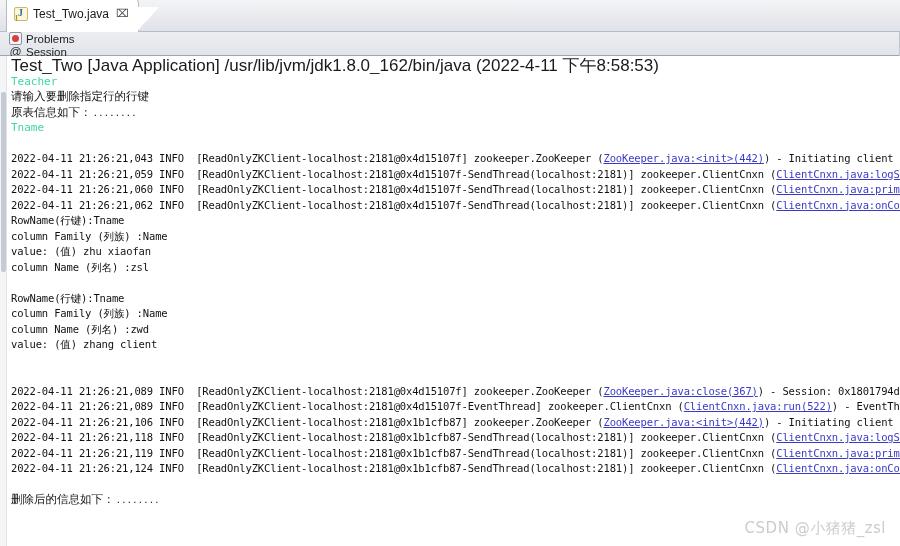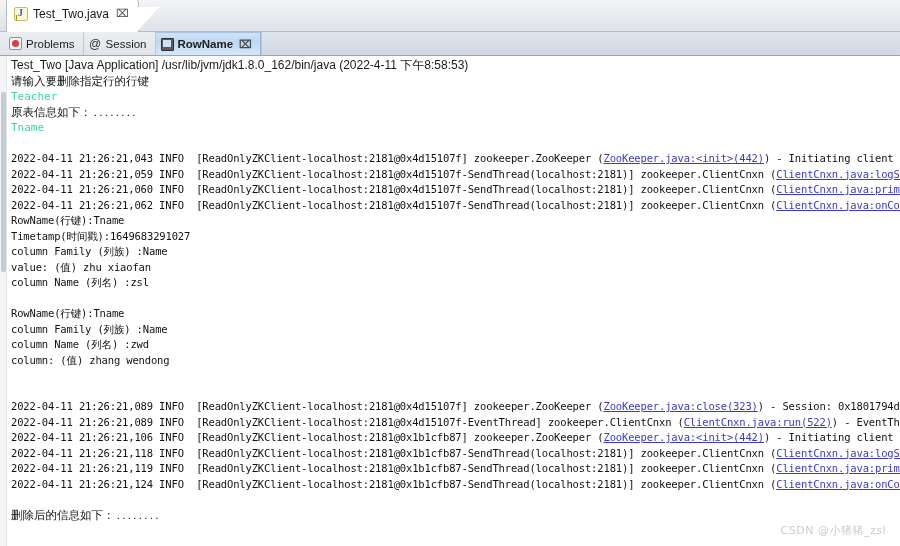--- a/index.html
+++ b/index.html
@@ -84,20 +84,21 @@
 
   
   .view-tabbar {
     position: relative;
     height: 24px;
     background: linear-gradient(to bottom, #eceef1 0%, #e1e4e9 100%);
     border-bottom: 1px solid #9aa5b4;
     display: flex;
     align-items: stretch;
     padding-left: 4px;
+    flex-direction: column;
   }
   .vtab {
     display: flex;
     align-items: center;
     gap: 4px;
     padding: 0 8px 0 5px;
     font-size: 11.5px;
     color: #1d1d1d;
     border-right: 1px solid #c2c7cf;
     background: transparent;
@@ -165,21 +166,21 @@
   .ln {
     height: 15.5px;
     line-height: 15.5px;
     font-size: 11.5px;
     color: #111111;
     white-space: pre;
     overflow: hidden;
   }
   .ln.head {
     font-family: "Liberation Sans", sans-serif;
-    font-size: 12px;
+    font-size: 17px;
     color: #1a1a1a;
   }
   .ln.mono {
     font-family: "DejaVu Sans Mono", monospace;
     font-size: 10.5px;
     letter-spacing: -0.15px;
   }
   .ln.sans {
     font-family: "Liberation Sans", sans-serif;
     font-size: 11.5px;
@@ -190,21 +191,21 @@
     color: #3fd7a0;
   }
   .ln.blank { color: transparent; }
   .lnk { color: #3a3ac8; text-decoration: underline; }
 
   
   .watermark {
     position: absolute;
     right: 14px;
     bottom: 8px;
-    font-size: 11px;
+    font-size: 15px;
     color: #cccccc;
     font-family: "DejaVu Sans", sans-serif;
     letter-spacing: 0.5px;
     user-select: none;
   }
 </style>
 </head>
 <body>
 
 <div id="app">
@@ -235,42 +236,41 @@
     <div class="vtab-filler"></div>
   </div>
 
   <div class="console-area">
     <div class="vscroll-left">
       <div class="vscroll-thumb"></div>
     </div>
     <div class="console-text">
       <div class="ln head">Test_Two [Java Application] /usr/lib/jvm/jdk1.8.0_162/bin/java (2022-4-11 下午8:58:53)</div>
       <div id="console-lines">
+          <div class="ln inputline">Teacher</div>
           <div class="ln sans">请输入要删除指定行的行键</div>
-          <div class="ln inputline">Teacher</div>
           <div class="ln sans">原表信息如下： . . . . . . . .</div>
           <div class="ln inputline">Tname</div>
           <div class="ln blank">&nbsp;</div>
           <div class="ln mono">2022-04-11 21:26:21,043 INFO  [ReadOnlyZKClient-localhost:2181@0x4d15107f] zookeeper.ZooKeeper (<span class="lnk">ZooKeeper.java:&lt;init&gt;(442)</span>) - Initiating client connection, co</div>
           <div class="ln mono">2022-04-11 21:26:21,059 INFO  [ReadOnlyZKClient-localhost:2181@0x4d15107f-SendThread(localhost:2181)] zookeeper.ClientCnxn (<span class="lnk">ClientCnxn.java:logStartConnect(10</span></div>
           <div class="ln mono">2022-04-11 21:26:21,060 INFO  [ReadOnlyZKClient-localhost:2181@0x4d15107f-SendThread(localhost:2181)] zookeeper.ClientCnxn (<span class="lnk">ClientCnxn.java:primeConnection(87</span></div>
           <div class="ln mono">2022-04-11 21:26:21,062 INFO  [ReadOnlyZKClient-localhost:2181@0x4d15107f-SendThread(localhost:2181)] zookeeper.ClientCnxn (<span class="lnk">ClientCnxn.java:onConnected(1303)</span>)</div>
           <div class="ln mono">RowName(行键):Tname</div>
-          <div class="ln mono">Timetamp(时间戳):1649683291027</div>
           <div class="ln mono">column Family (列族) :Name</div>
           <div class="ln mono">value: (值) zhu xiaofan</div>
           <div class="ln mono">column Name (列名) :zsl</div>
           <div class="ln blank">&nbsp;</div>
           <div class="ln mono">RowName(行键):Tname</div>
           <div class="ln mono">column Family (列族) :Name</div>
           <div class="ln mono">column Name (列名) :zwd</div>
-          <div class="ln mono">column: (值) zhang wendong</div>
-          <div class="ln blank">&nbsp;</div>
-          <div class="ln blank">&nbsp;</div>
-          <div class="ln mono">2022-04-11 21:26:21,089 INFO  [ReadOnlyZKClient-localhost:2181@0x4d15107f] zookeeper.ZooKeeper (<span class="lnk">ZooKeeper.java:close(323)</span>) - Session: 0x1801794d5d20015 closed</div>
+          <div class="ln mono">value: (值) zhang client</div>
+          <div class="ln blank">&nbsp;</div>
+          <div class="ln blank">&nbsp;</div>
+          <div class="ln mono">2022-04-11 21:26:21,089 INFO  [ReadOnlyZKClient-localhost:2181@0x4d15107f] zookeeper.ZooKeeper (<span class="lnk">ZooKeeper.java:close(367)</span>) - Session: 0x1801794d5d20015 closed</div>
           <div class="ln mono">2022-04-11 21:26:21,089 INFO  [ReadOnlyZKClient-localhost:2181@0x4d15107f-EventThread] zookeeper.ClientCnxn (<span class="lnk">ClientCnxn.java:run(522)</span>) - EventThread shut down</div>
           <div class="ln mono">2022-04-11 21:26:21,106 INFO  [ReadOnlyZKClient-localhost:2181@0x1b1cfb87] zookeeper.ZooKeeper (<span class="lnk">ZooKeeper.java:&lt;init&gt;(442)</span>) - Initiating client connection, co</div>
           <div class="ln mono">2022-04-11 21:26:21,118 INFO  [ReadOnlyZKClient-localhost:2181@0x1b1cfb87-SendThread(localhost:2181)] zookeeper.ClientCnxn (<span class="lnk">ClientCnxn.java:logStartConnect(10</span></div>
           <div class="ln mono">2022-04-11 21:26:21,119 INFO  [ReadOnlyZKClient-localhost:2181@0x1b1cfb87-SendThread(localhost:2181)] zookeeper.ClientCnxn (<span class="lnk">ClientCnxn.java:primeConnection(87</span></div>
           <div class="ln mono">2022-04-11 21:26:21,124 INFO  [ReadOnlyZKClient-localhost:2181@0x1b1cfb87-SendThread(localhost:2181)] zookeeper.ClientCnxn (<span class="lnk">ClientCnxn.java:onConnected(1303)</span>)</div>
           <div class="ln blank">&nbsp;</div>
           <div class="ln sans">删除后的信息如下： . . . . . . . .</div>
         </div>
     </div>
     <div class="watermark">CSDN @小猪猪_zsl</div>

